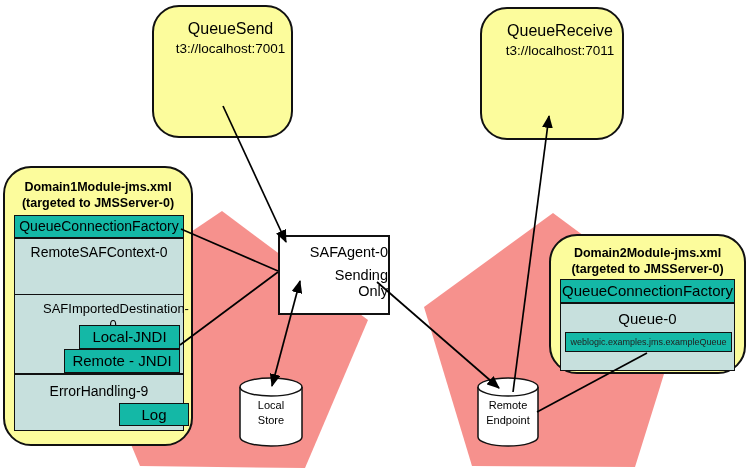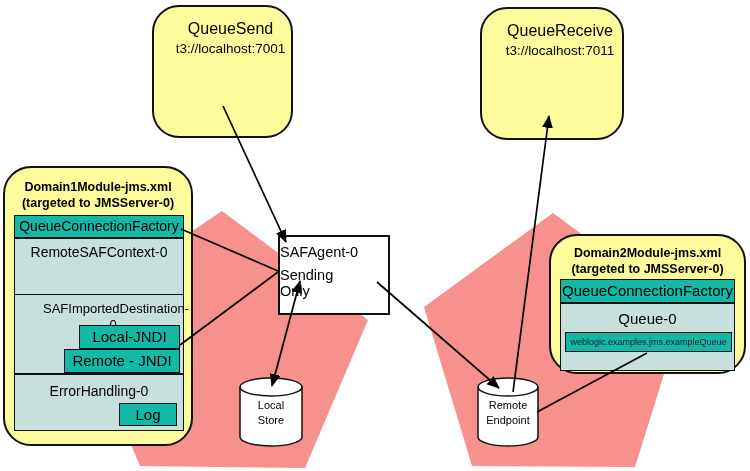--- a/index.html
+++ b/index.html
@@ -25,21 +25,21 @@
     background:#14b8a6;border:1px solid #111;text-align:center;z-index:3;
   }
   .bluebox{
     background:#C7E0DD;border:1px solid #111;text-align:center;z-index:3;
   }
   .lbl-14{font-size:14px;line-height:21px;}
   .lbl-15{font-size:15px;line-height:22px;}
   .lbl-11{font-size:13px;line-height:16px;padding-left:28px;}
   .lbl-9{font-size:9px;line-height:18px;color:#222;}
   #saf-agent{
-    background:#fff;border:2px solid #111;text-align:left;z-index:3;font-size:14.5px;
+    background:#fff;border:2px solid #111;text-align:right;z-index:3;font-size:14.5px;
   }
   .cyl-label{
     text-align:center;font-size:11px;line-height:15px;z-index:4;
   }
 </style>
 </head>
 <body>
 
 <div id="stage">
 
@@ -80,22 +80,22 @@
       <div class="lbl-14" style="margin-top:3px;">RemoteSAFContext-0</div>
     </div>
 
     <div class="abs bluebox" style="left:9px;top:126px;width:170px;height:80px;">
       <div class="lbl-11" style="margin-top:6px;">SAFImportedDestination-0</div>
       <div class="abs whitebox lbl-15" style="left:64px;top:30px;width:101px;height:24px;">Local-JNDI</div>
       <div class="abs whitebox lbl-15" style="left:49px;top:54px;width:116px;height:24px;">Remote - JNDI</div>
     </div>
 
     <div class="abs bluebox" style="left:9px;top:206px;width:170px;height:57px;">
-      <div class="lbl-14" style="margin-top:6px;">ErrorHandling-0</div>
-      <div class="abs whitebox lbl-15" style="left:104px;top:28px;width:58px;height:23px;">Log</div>
+      <div class="lbl-14" style="margin-top:6px;">ErrorHandling-9</div>
+      <div class="abs whitebox lbl-15" style="left:104px;top:28px;width:70px;height:23px;">Log</div>
     </div>
   </div>
 
   <div class="abs" id="saf-agent" style="left:278px;top:235px;width:112px;height:80px;">
     <div style="margin-top:7px;">SAFAgent-0</div>
     <div style="margin-top:7px;">Sending</div>
     <div>Only</div>
   </div>
 
   <div class="abs module" style="left:549px;top:234px;width:197px;height:140px;">

